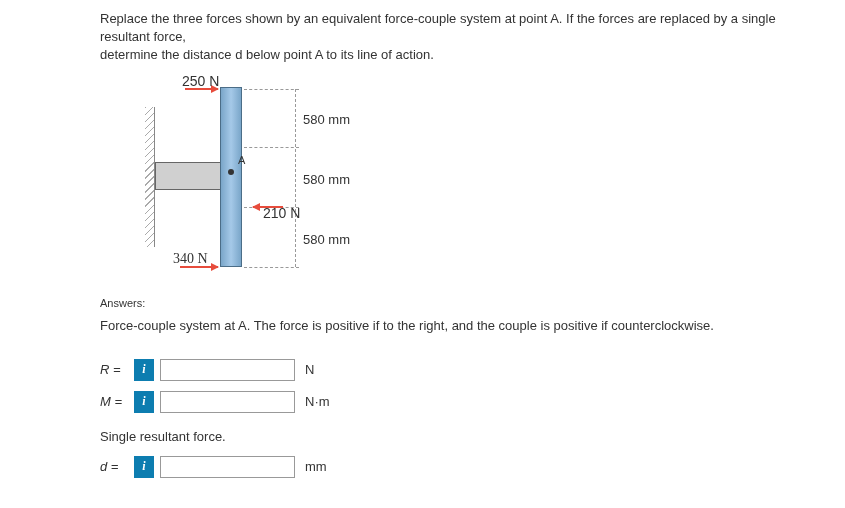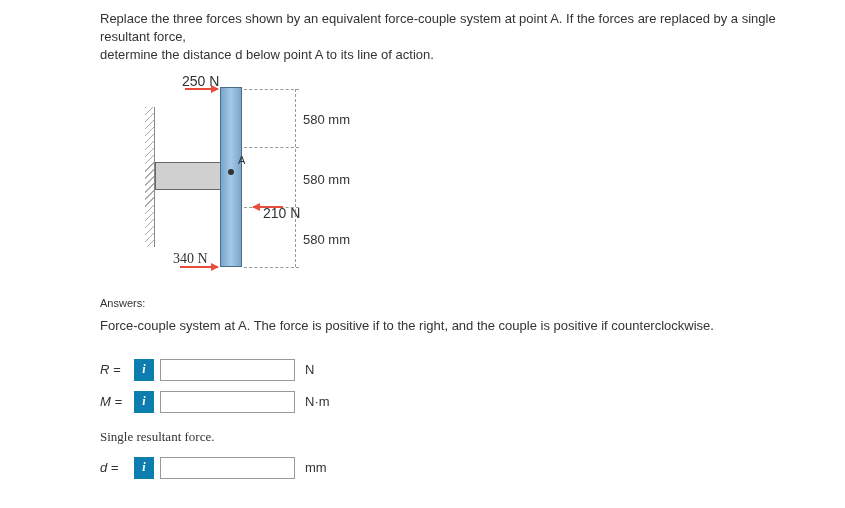--- a/index.html
+++ b/index.html
@@ -127,21 +127,21 @@
       font-style: italic;
     }
     .answer-input {
       width: 135px;
       height: 22px;
       border: 1px solid #999;
       padding: 2px 4px;
       font-size: 12px;
     }
     .unit { font-size: 13px; margin-left: 4px; }
-    .sub-heading { margin: 16px 0 12px 0; font-family: Liberation Serif, serif; }
+    .sub-heading { margin: 16px 0 12px 0; }
   </style>
 </head>
 <body>
 
 <div class="question-text">
   <span>Replace the three forces shown by an equivalent force-couple system at point A. If the forces are replaced by a single resultant force,</span><br>
   <span>determine the distance d below point A to its line of action.</span>
 </div>
 
 <div class="figure">

